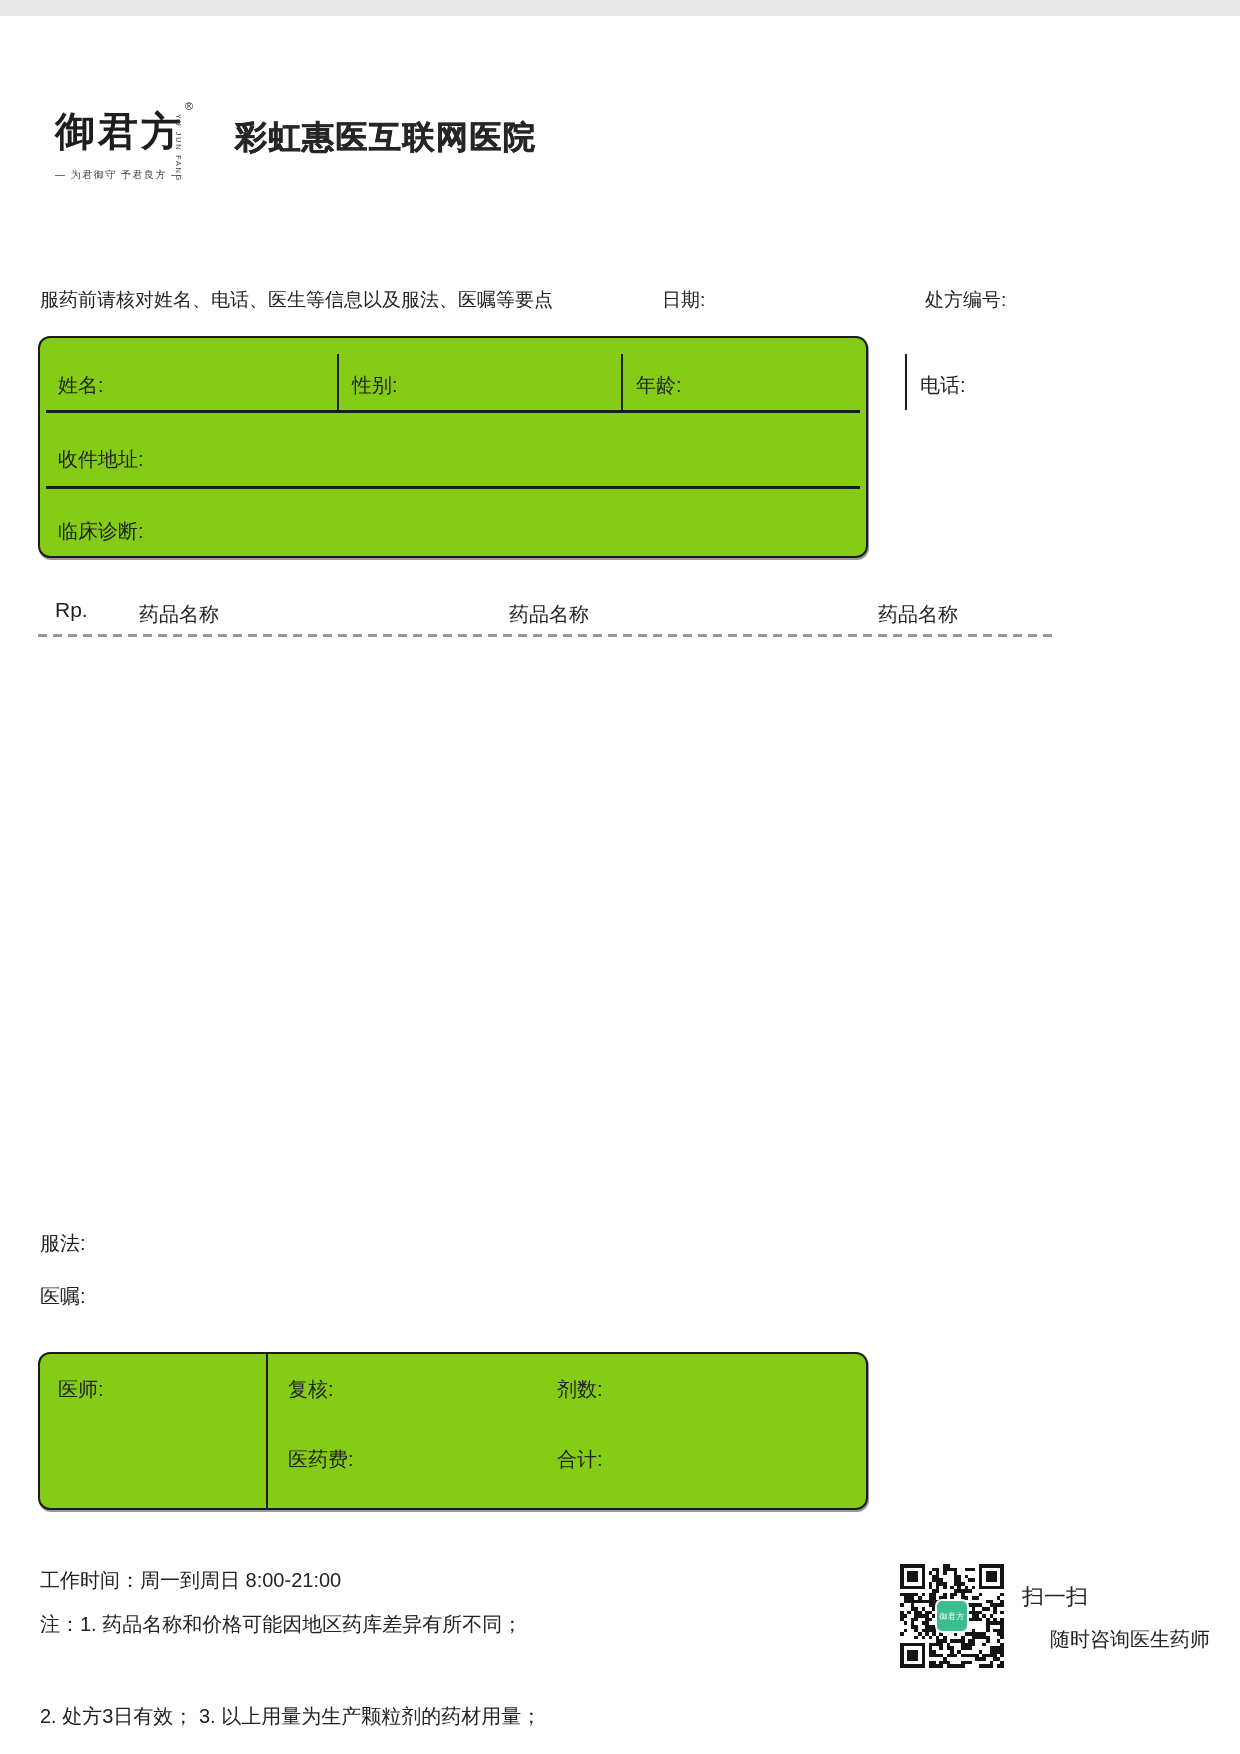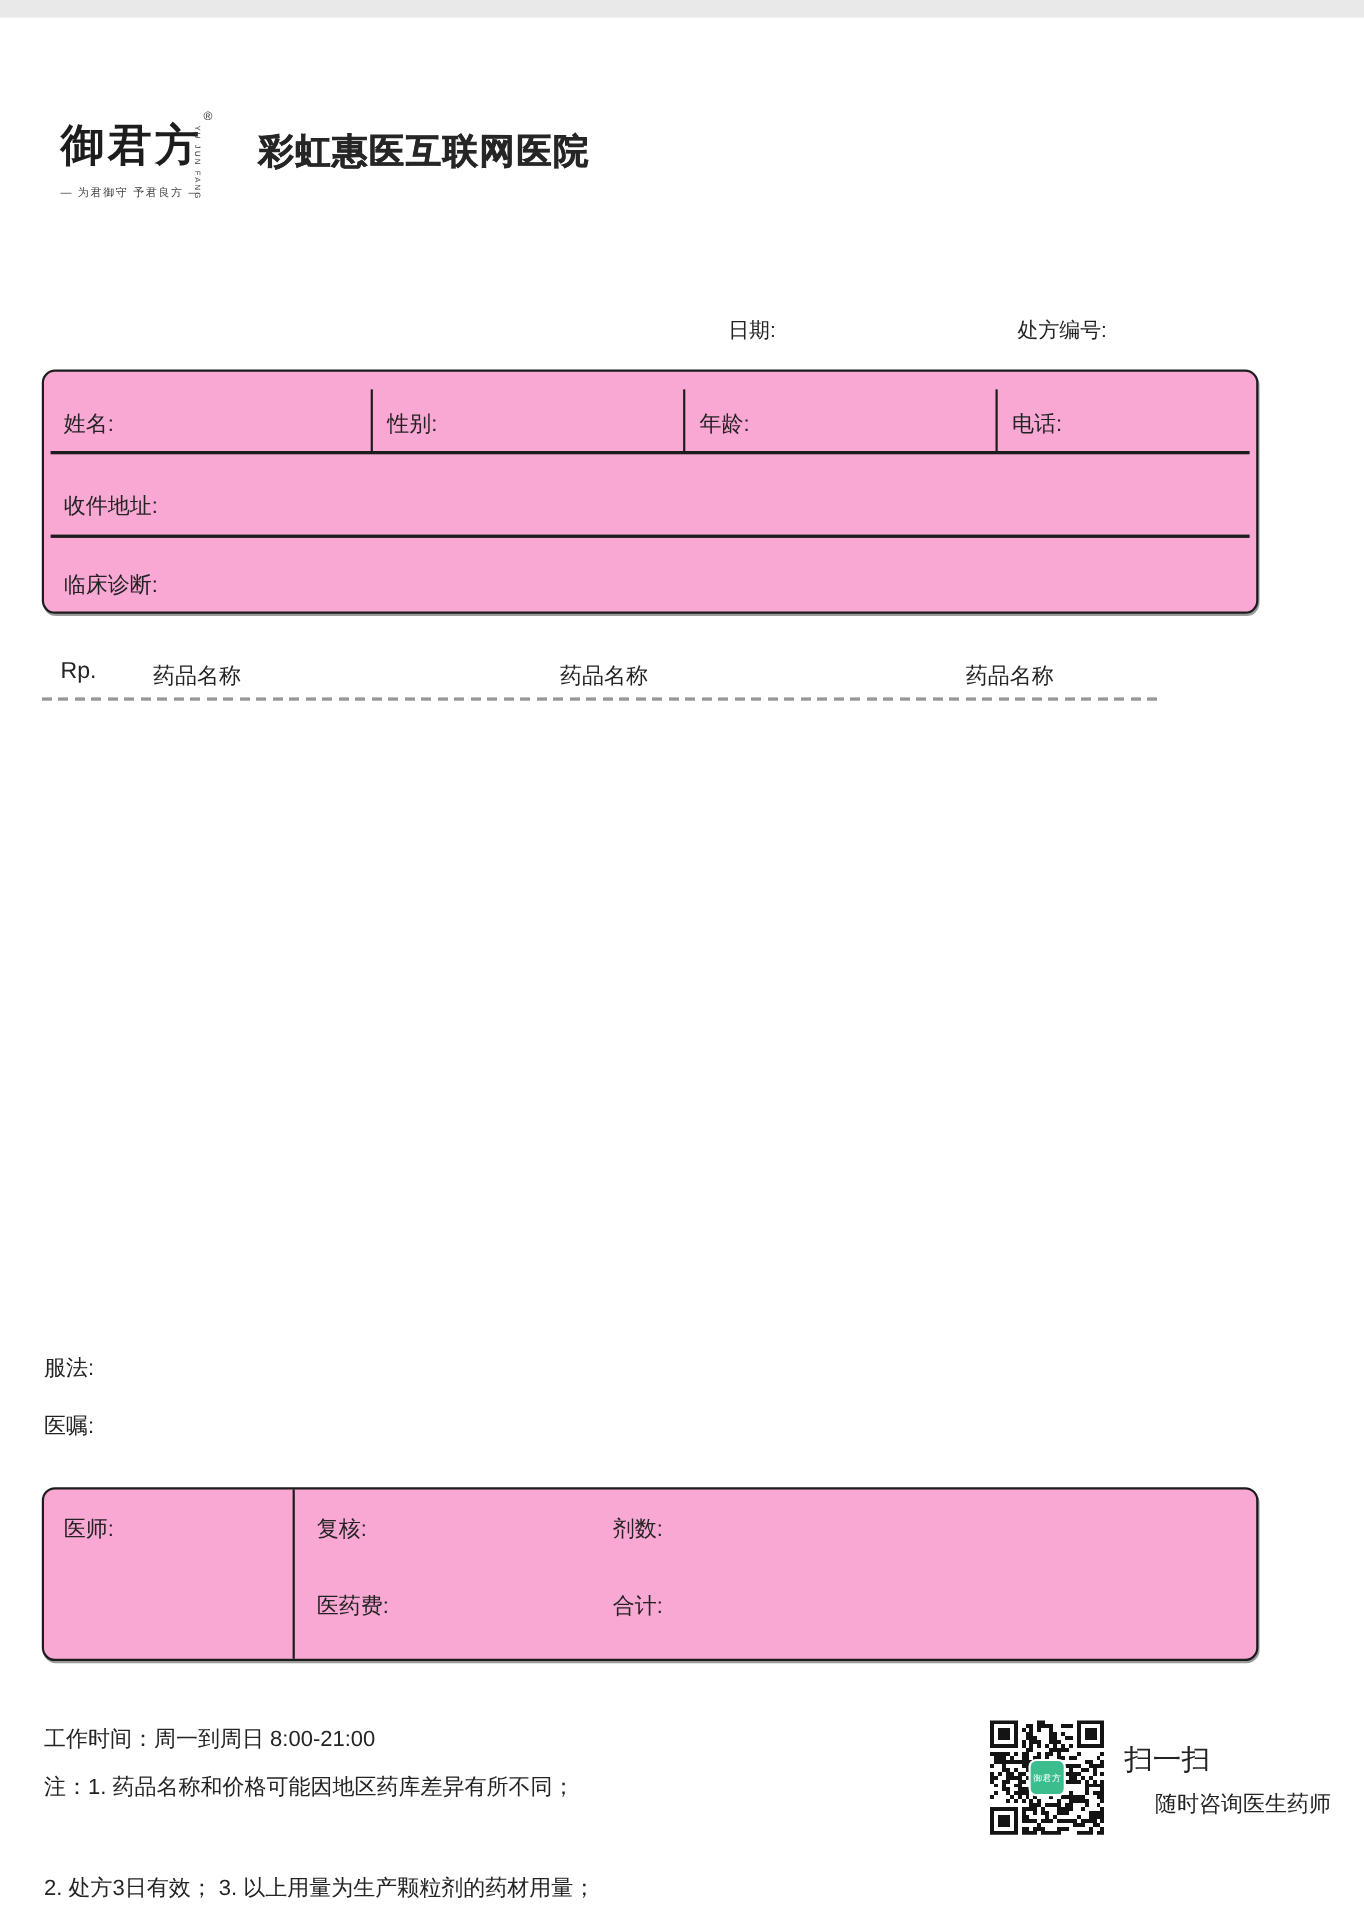--- a/index.html
+++ b/index.html
@@ -31,22 +31,22 @@
     -webkit-text-stroke:0.6px #262626;
   }
 
   
   .meta-notice   { position:absolute; left:40px;  top:271px; font-size:19px; }
   .meta-date     { position:absolute; left:662px; top:271px; font-size:19px; }
   .meta-rxno     { position:absolute; left:925px; top:271px; font-size:19px; }
 
   
   .box {
-    position:absolute; left:38px; width:1106px;
-    border:2.5px solid #1c1c1c; border-radius:12px; background:#f9a8d4;
+    position:absolute; left:38px; width:830px;
+    border:2.5px solid #1c1c1c; border-radius:12px; background:#84cc16;
     box-shadow:1px 2px 0 rgba(30,30,30,.45);
     text-align:center;
   }
   .patient-box { top:320px; height:222px; }
   .sig-box     { top:1336px; height:158px; }
 
   .field-label { position:absolute; font-size:20px; color:#232323; white-space:nowrap; }
 
   .vdiv  { position:absolute; width:2px;  background:#1c1c1c; }
   .hline { position:absolute; left:6px; right:6px; height:2.5px; background:#1c1c1c; }
@@ -70,37 +70,38 @@
   .note2 { position:absolute; left:40px; top:1687px; font-size:20px; }
 
   .qr-wrap { position:absolute; left:900px; top:1548px; width:104px; height:104px; }
   .qr-wrap svg { display:block; width:104px; height:104px; shape-rendering:crispEdges; fill:#141414; }
   .qr-badge {
     position:absolute; left:50%; top:50%; width:34px; height:34px;
     transform:translate(-50%,-50%); border-radius:7px;
     border:2px solid #ffffff; display:flex; align-items:center; justify-content:center;
   }
   .qr-badge span { font-size:8px; color:#ffffff; letter-spacing:0.5px; white-space:nowrap; }
-  .scan-title    { position:absolute; left:1022px; top:1566px; font-size:26px;text-align:right; }
+  .scan-title    { position:absolute; left:1022px; top:1566px; font-size:22px;text-align:right; }
   .scan-subtitle { position:absolute; left:1050px; top:1610px; font-size:20px; }
 </style>
 </head>
 <body>
 
 <div class="page">
 
   <div class="logo-block">
     <div class="logo-main">
       <span class="logo-text">御君方</span><span class="logo-reg">®</span>
       <span class="logo-vert">YU JUN FANG</span>
     </div>
     <div class="logo-tagline">— 为君御守 予君良方 —</div>
   </div>
   <div class="hospital-name">彩虹惠医互联网医院</div>
 
+  <div class="meta-notice">服药前请核对姓名、电话、医生等信息以及服法、医嘱等要点</div>
   <div class="meta-date">日期:</div>
   <div class="meta-rxno">处方编号:</div>
 
   <section class="box patient-box">
     <span class="field-label" style="left:18px; top:34px">姓名:</span>
     <span class="field-label" style="left:312px; top:34px">性别:</span>
     <span class="field-label" style="left:596px; top:34px">年龄:</span>
     <span class="field-label" style="left:880px; top:34px">电话:</span>
     <div class="vdiv" style="left:297px; top:16px; height:56px"></div>
     <div class="vdiv" style="left:581px; top:16px; height:56px"></div>

